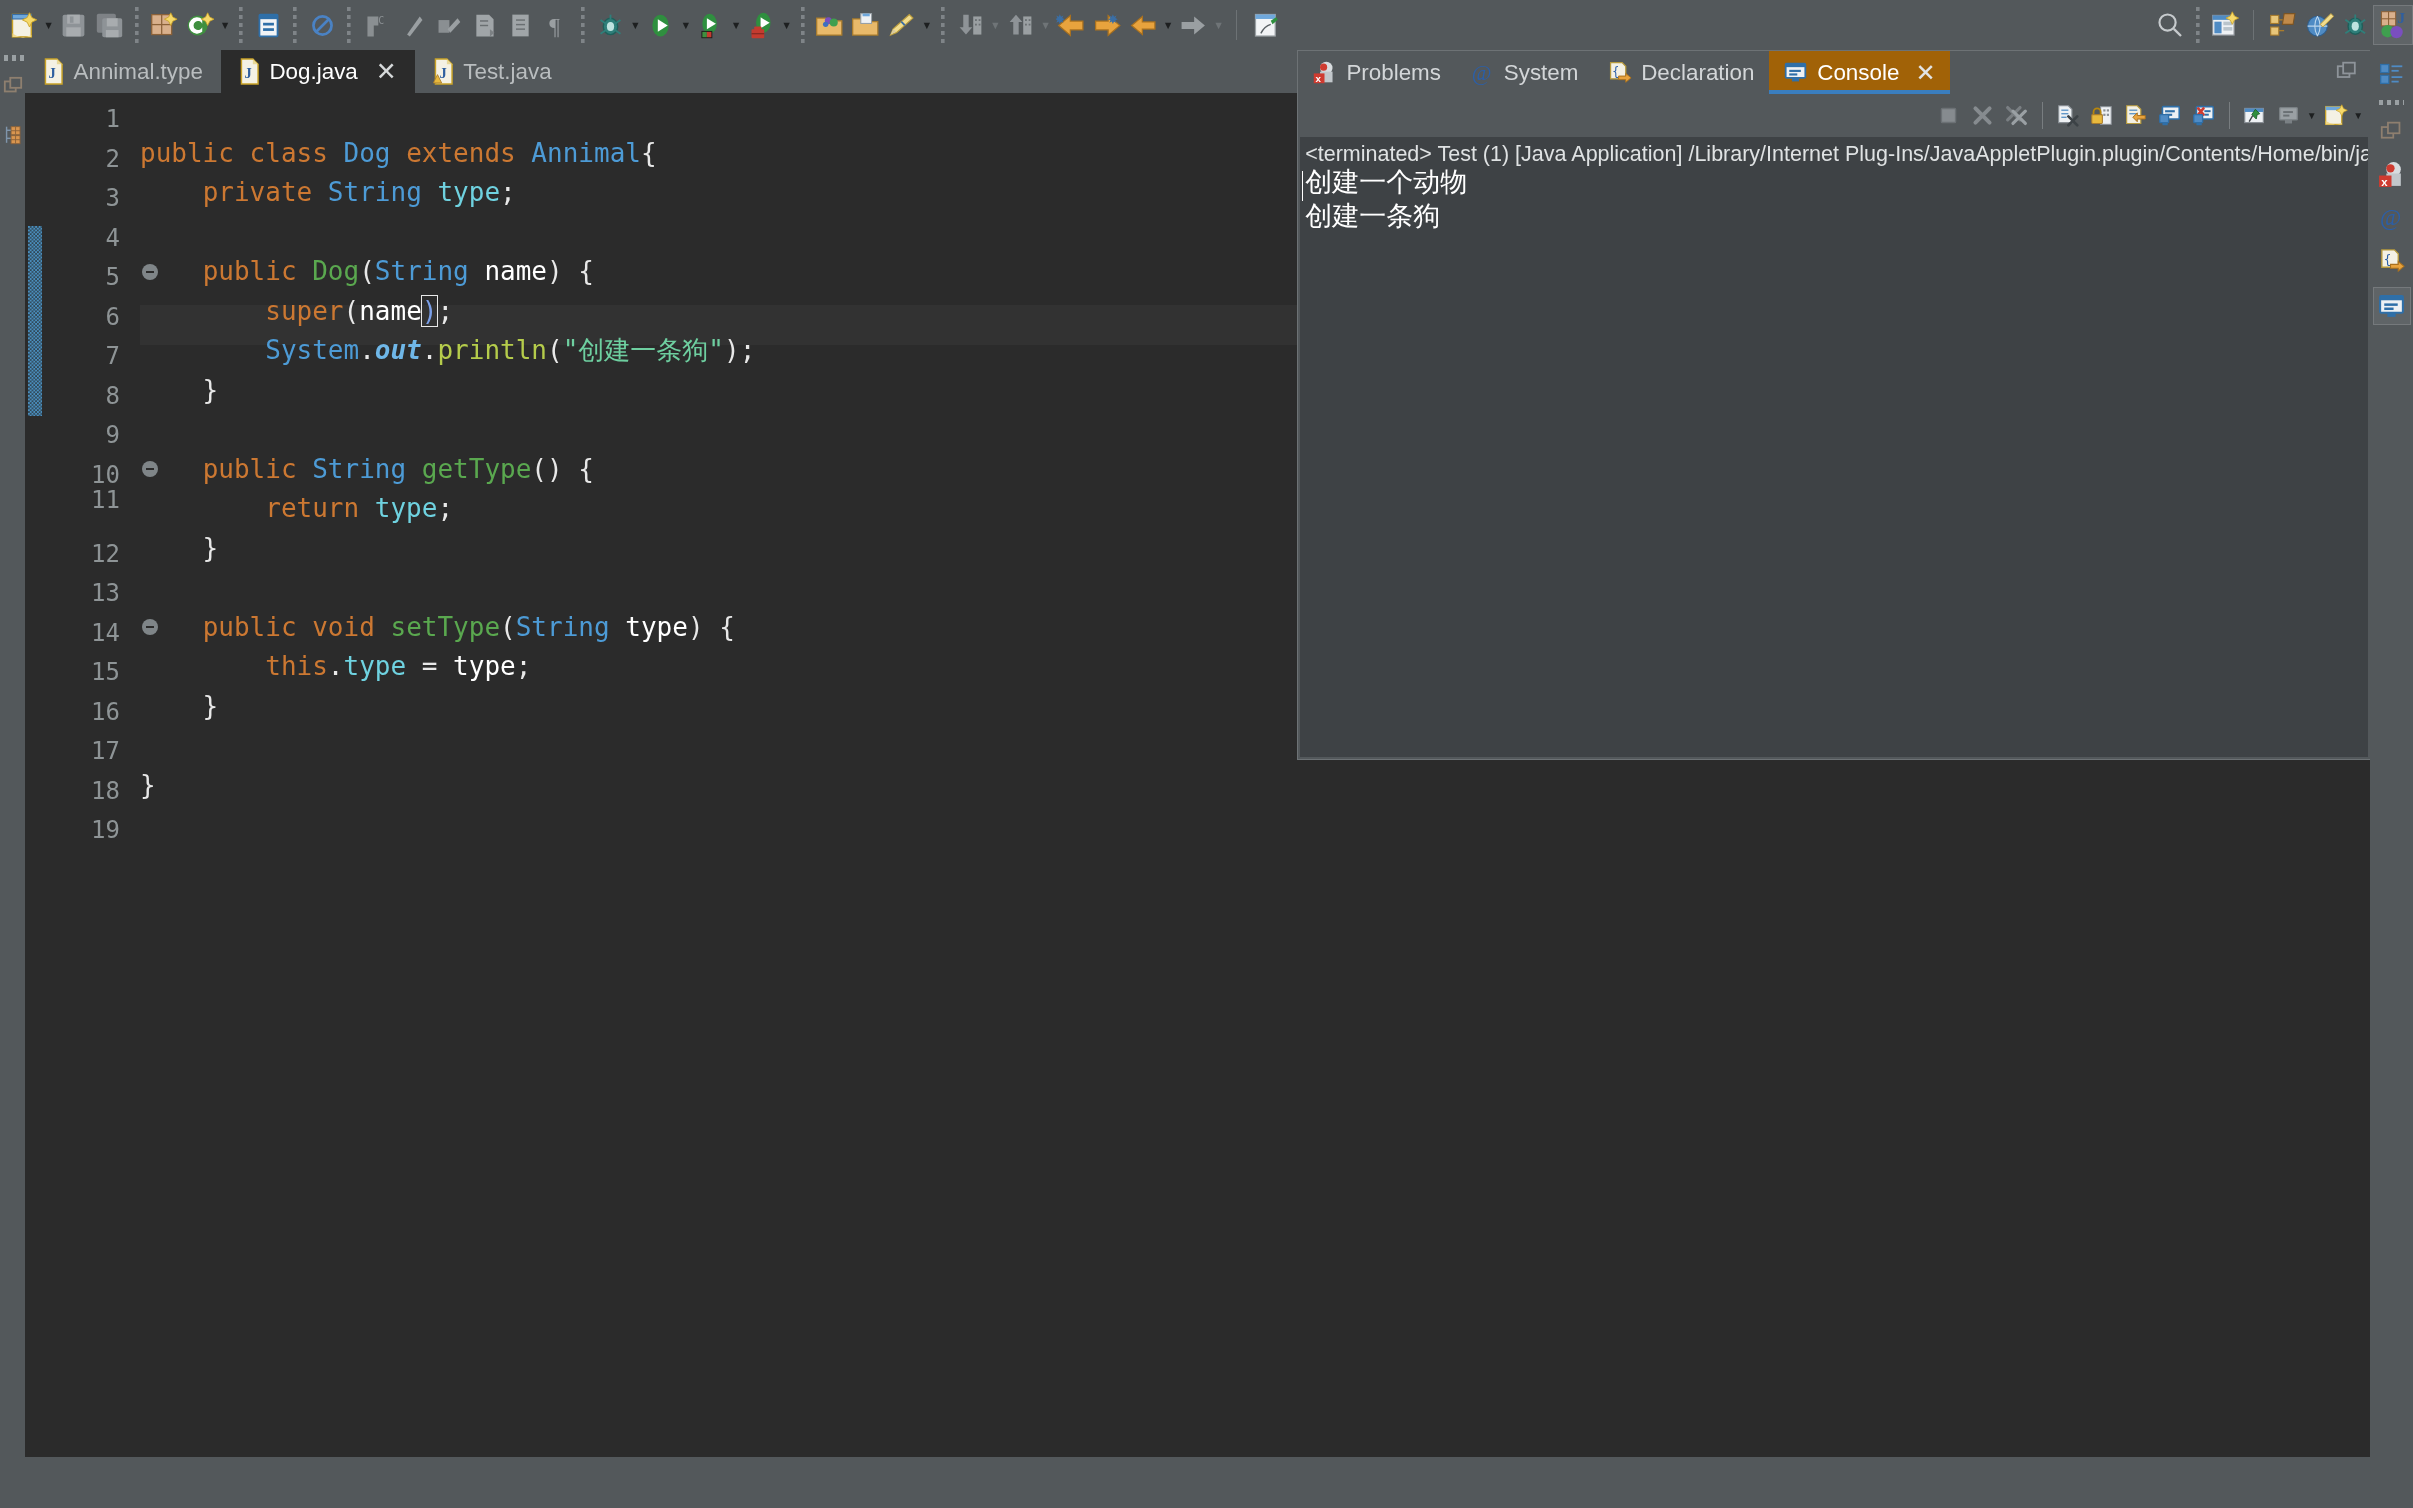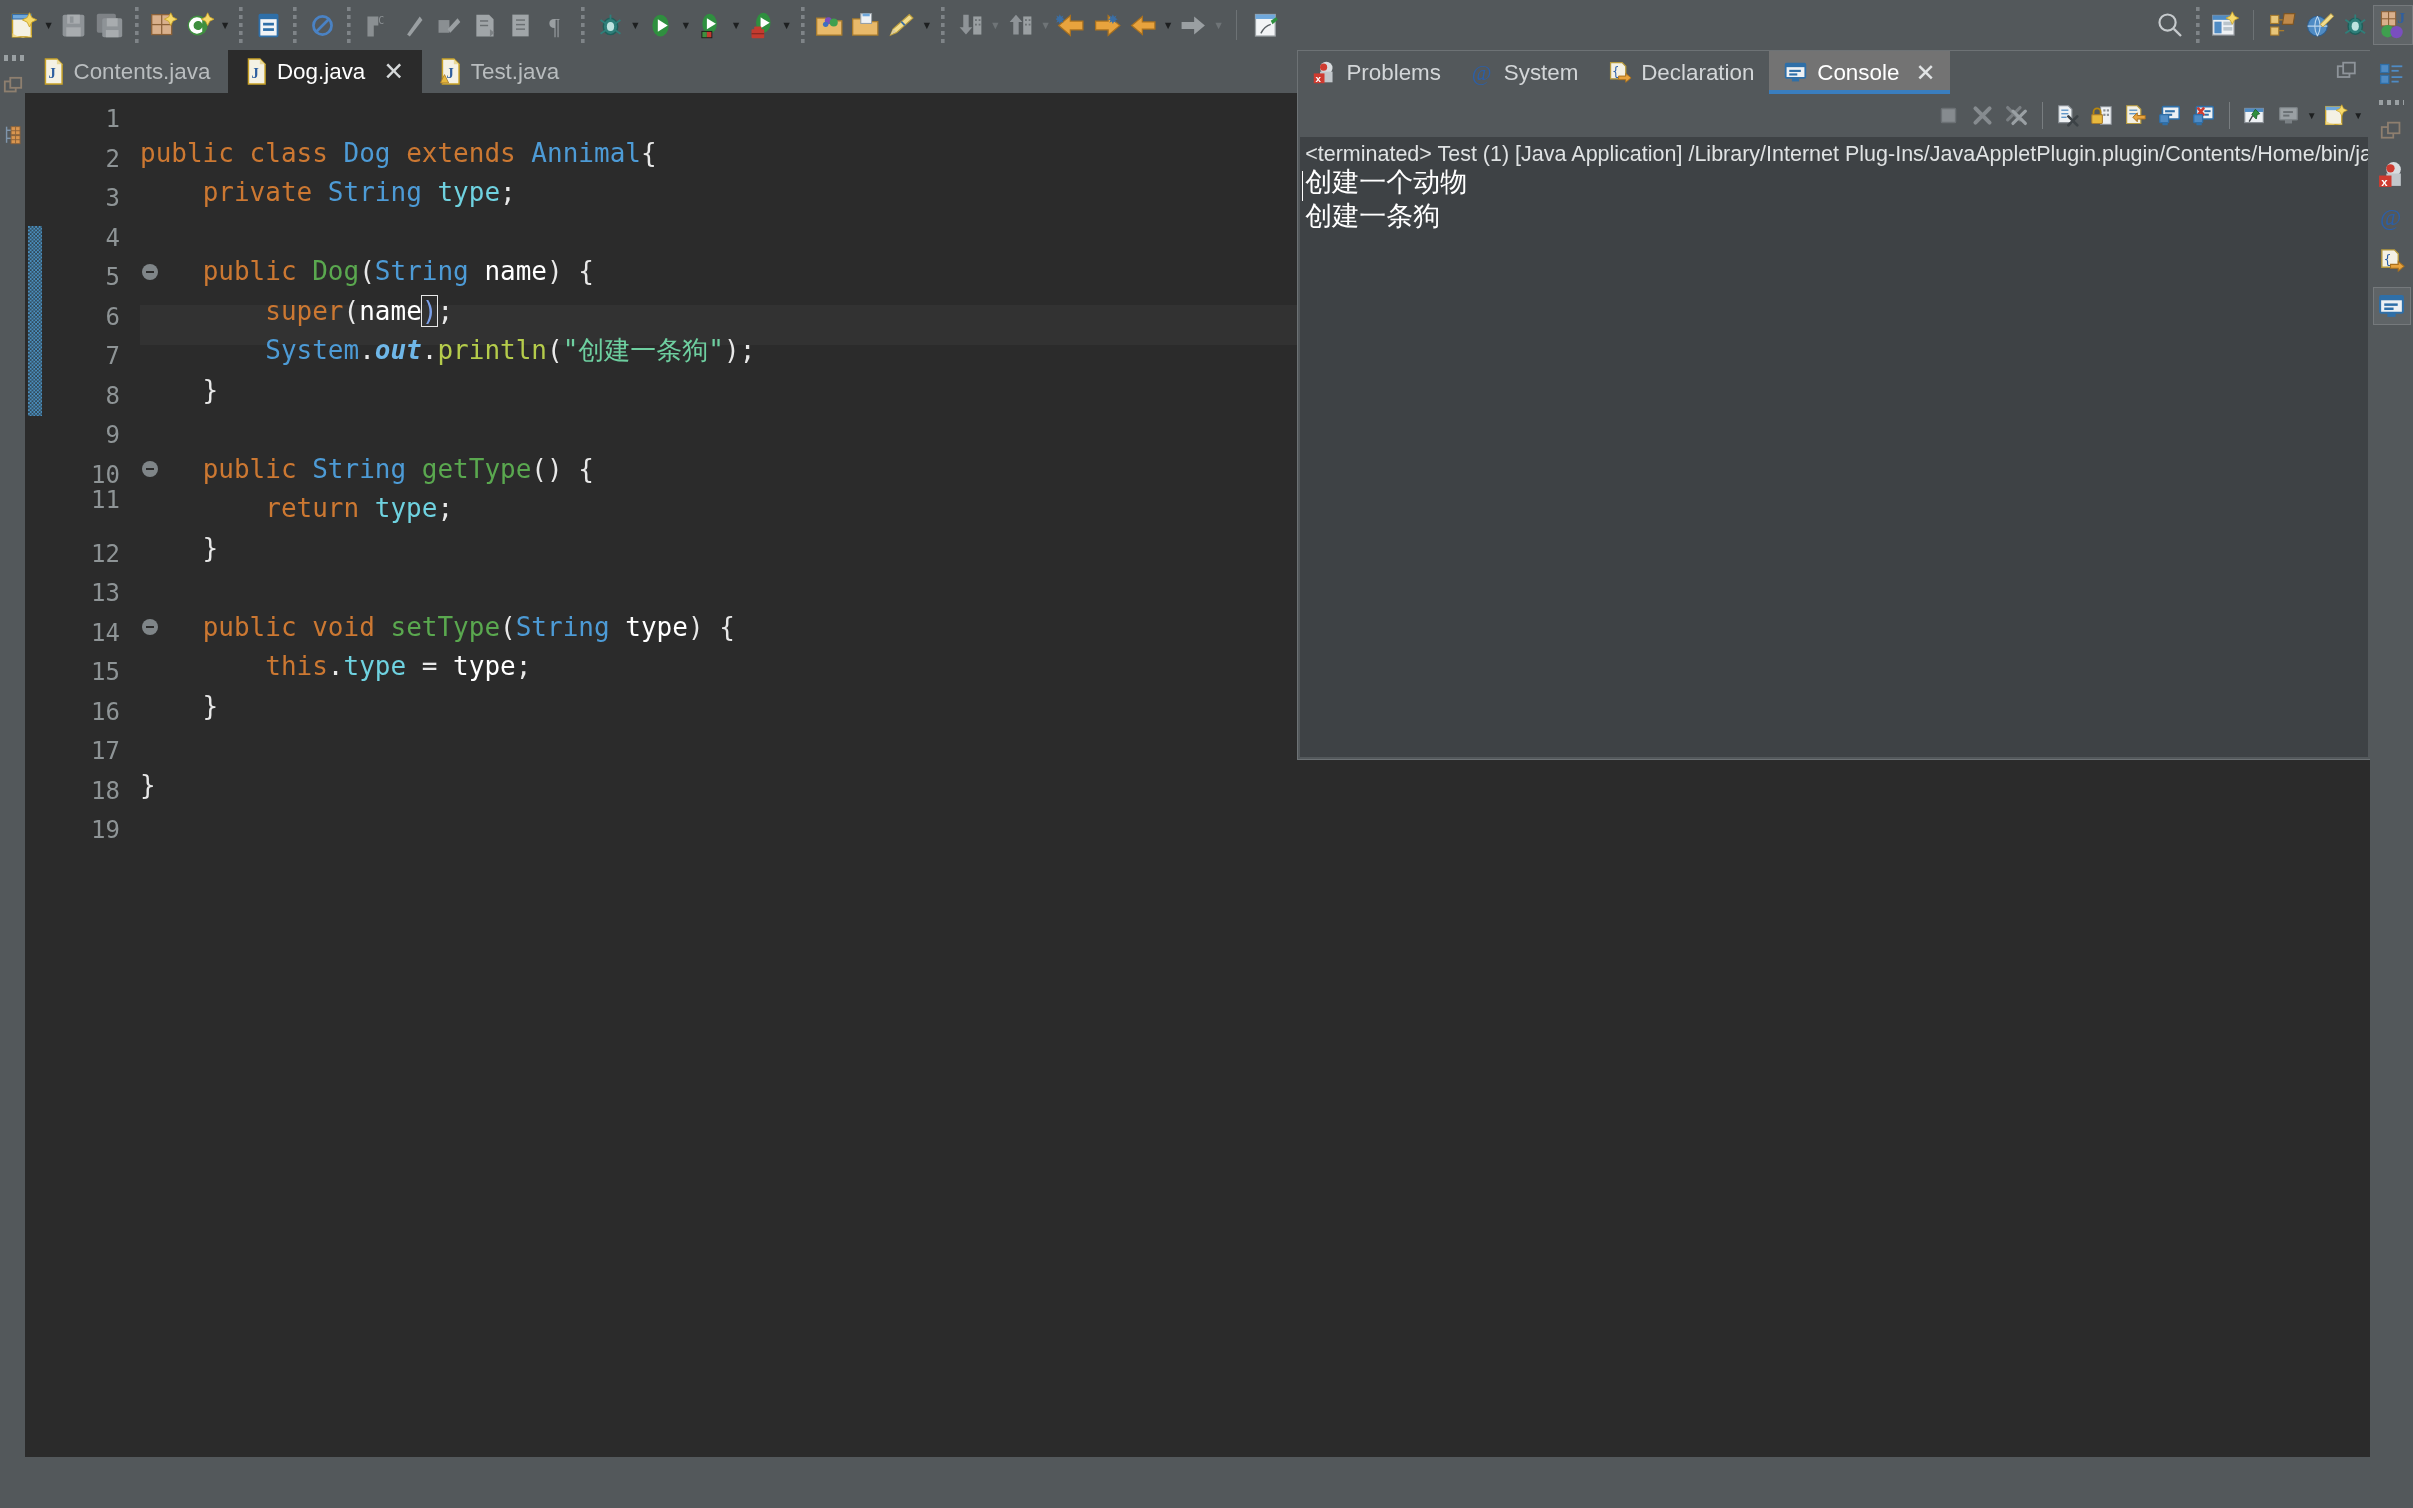--- a/index.html
+++ b/index.html
@@ -117,21 +117,21 @@
     background:#53585b; border:0.9px solid #6d7275;
   }
   .console-tabs {
     position:relative; height:43px; display:flex; align-items:center; gap:0;
     background:#53585b;
   }
   .ctab {
     height:43px; display:flex; align-items:center; gap:9px; padding:0 14.4px;
     font-size:22.4px; color:#d3d6d8; white-space:nowrap;
   }
-  .ctab.active { background:#737373; color:#ffffff; position:relative; }
+  .ctab.active { background:#a16207; color:#ffffff; position:relative; }
   .ctab.active::after {
     content:""; position:absolute; left:0; right:0; bottom:0; height:3.6px; background:#3a7ebf;
   }
   .ctab .close { font-size:24px; color:#e2e4e5; margin-left:7.2px; font-weight:300; }
   .ctab-right { margin-left:auto; display:flex; align-items:center; gap:12.6px; padding-right:12.6px; }
 
   .console-toolbar {
     position:absolute; left:0; top:43px; width:1072px; height:43px;
     background:#53585b; display:flex; align-items:center; justify-content:flex-end;
     padding-right:5.4px;
@@ -533,21 +533,21 @@
 
   <div class="editor-wrap">
 
     <div class="tabbar">
       <div class="tab">
         <svg class="jicon" viewBox="0 0 20 26" style="font-size:25px">
           <path d="M2 1 h11 l5 5 v19 h-16 z" fill="#f4f1e4" stroke="#c9a227" stroke-width="1.4"></path>
           <path d="M13 1 v5 h5 z" fill="#e8d99a"></path>
           <text x="5" y="19" font-size="14" fill="#2f5f9f" font-family="serif" font-weight="bold">J</text>
         </svg>
-        <span>Contents.java</span>
+        <span>Annimal.type</span>
       </div>
       <div class="tab active">
         <svg class="jicon" viewBox="0 0 20 26" style="font-size:25px">
           <path d="M2 1 h11 l5 5 v19 h-16 z" fill="#f4f1e4" stroke="#c9a227" stroke-width="1.4"></path>
           <path d="M13 1 v5 h5 z" fill="#e8d99a"></path>
           <text x="5" y="19" font-size="14" fill="#2f5f9f" font-family="serif" font-weight="bold">J</text>
         </svg>
         <span>Dog.java</span>
         <span class="close">✕</span>
       </div>

